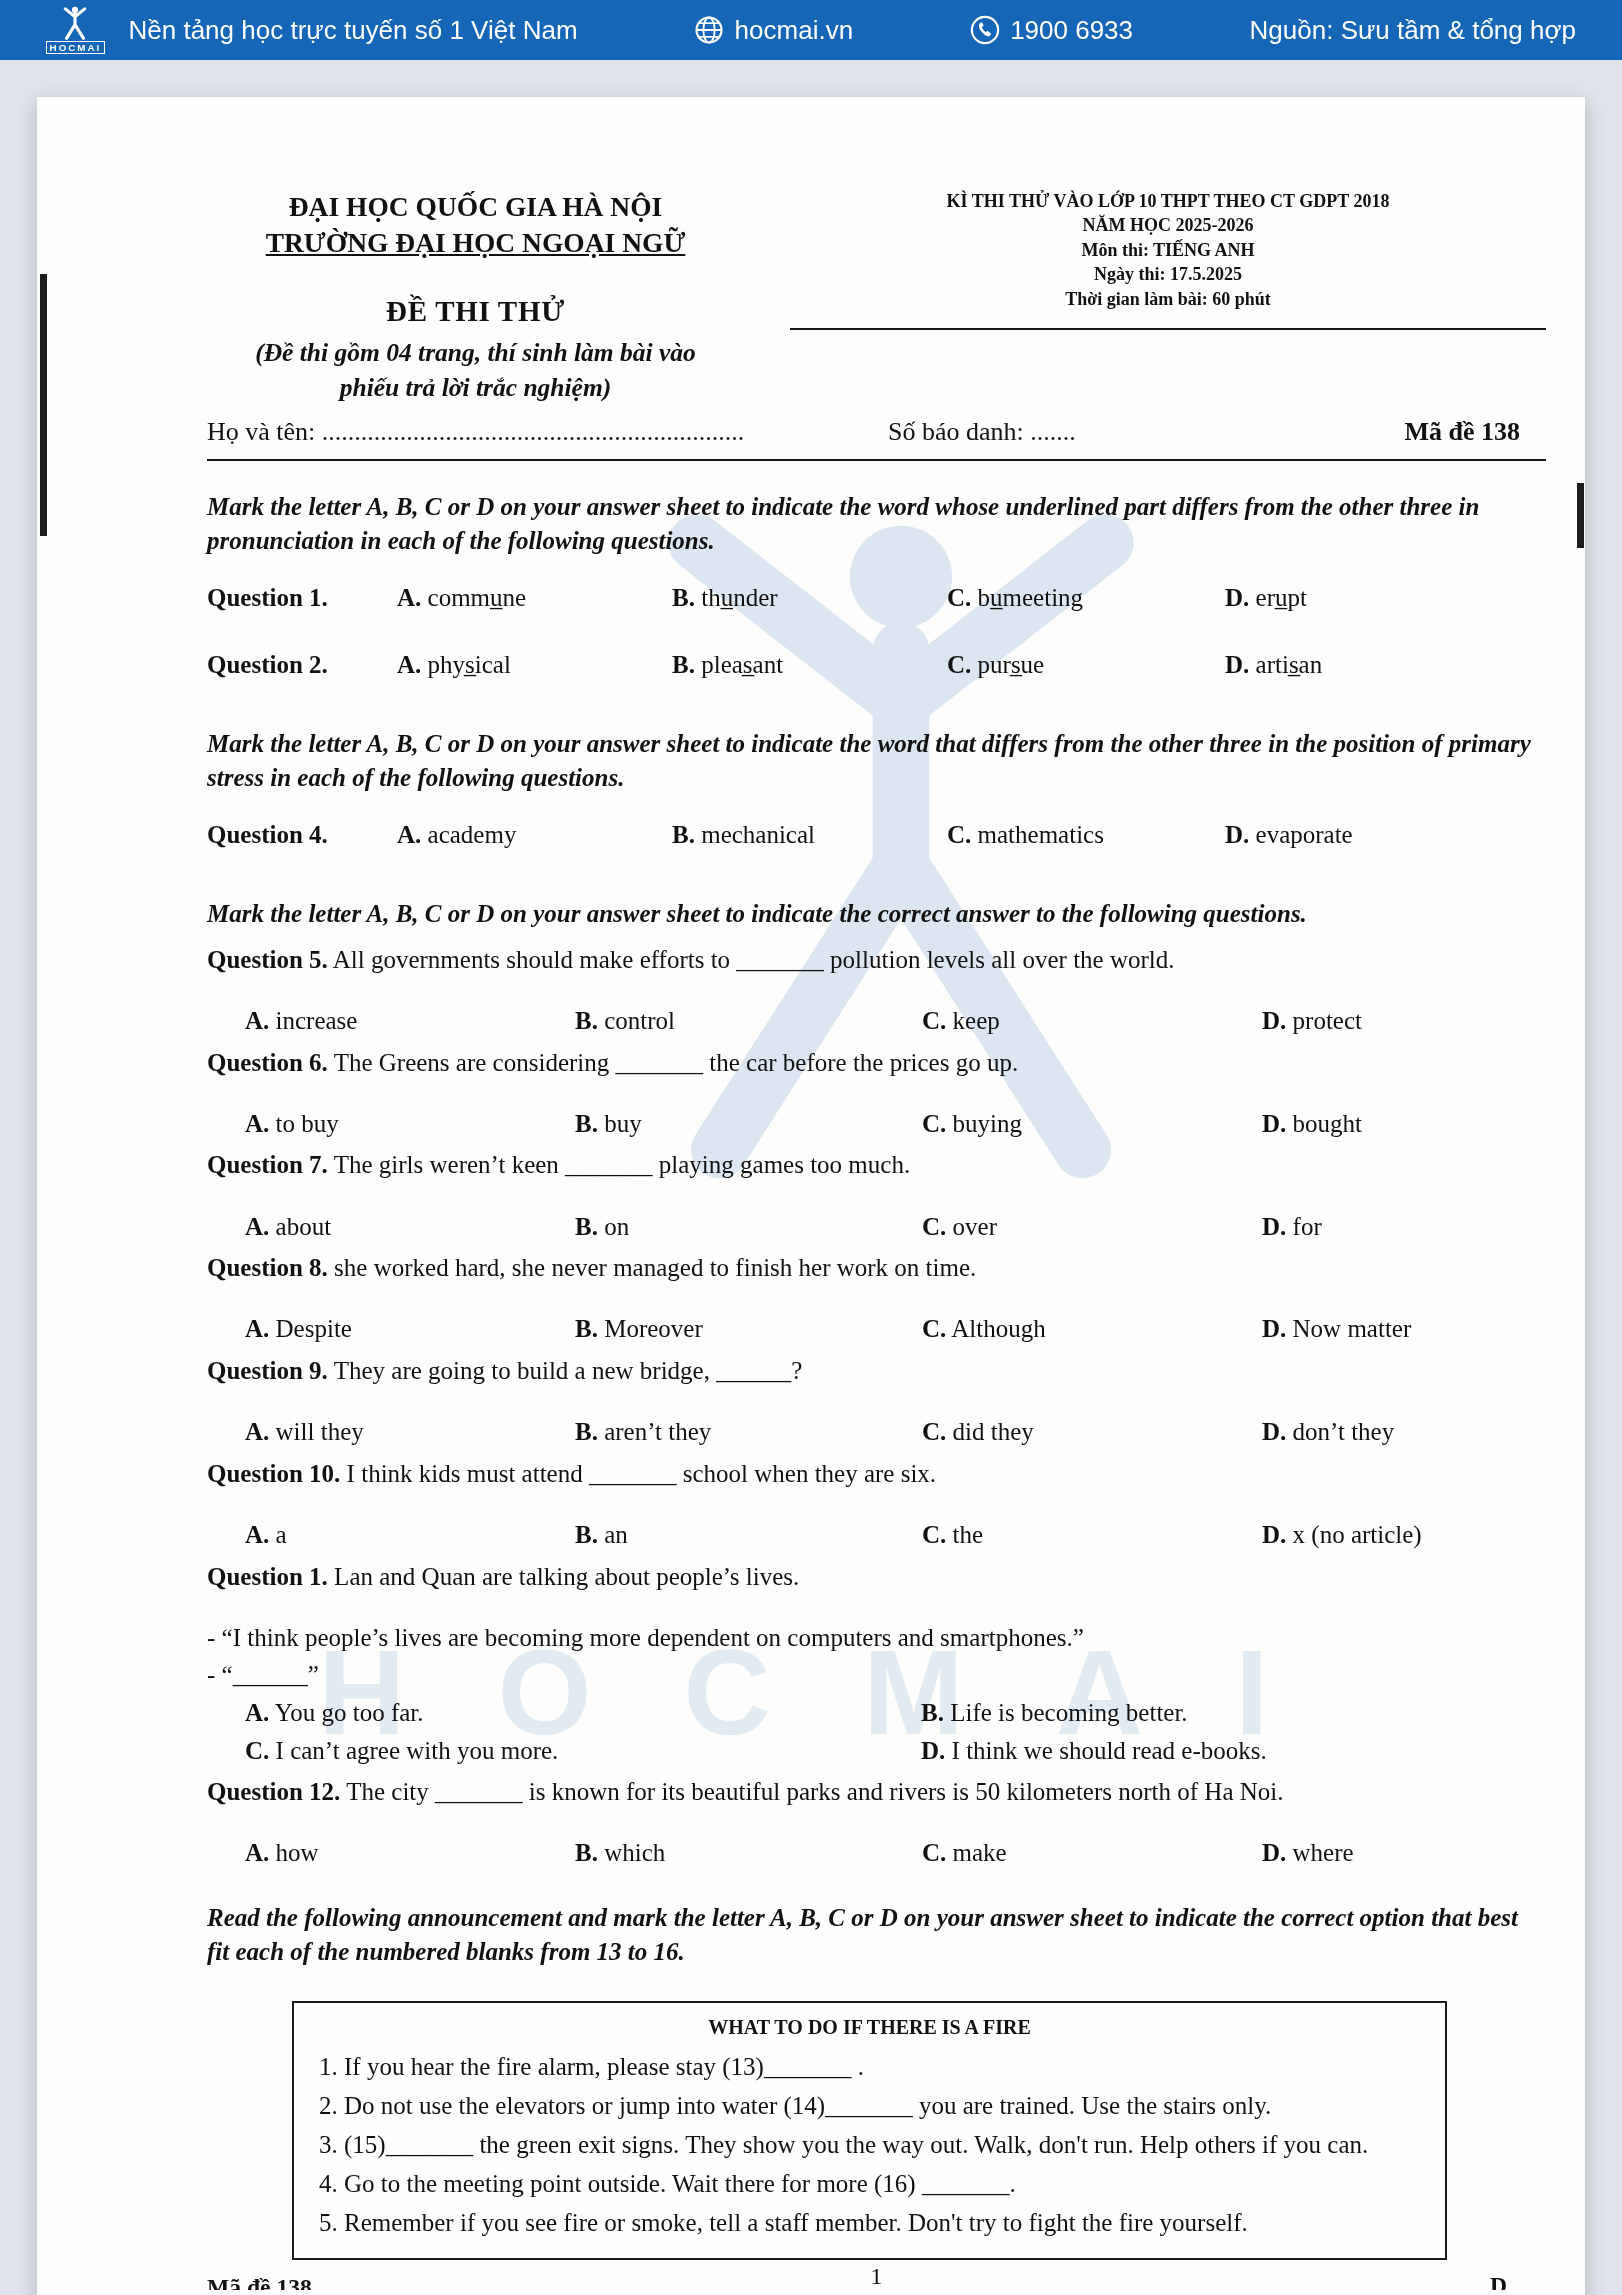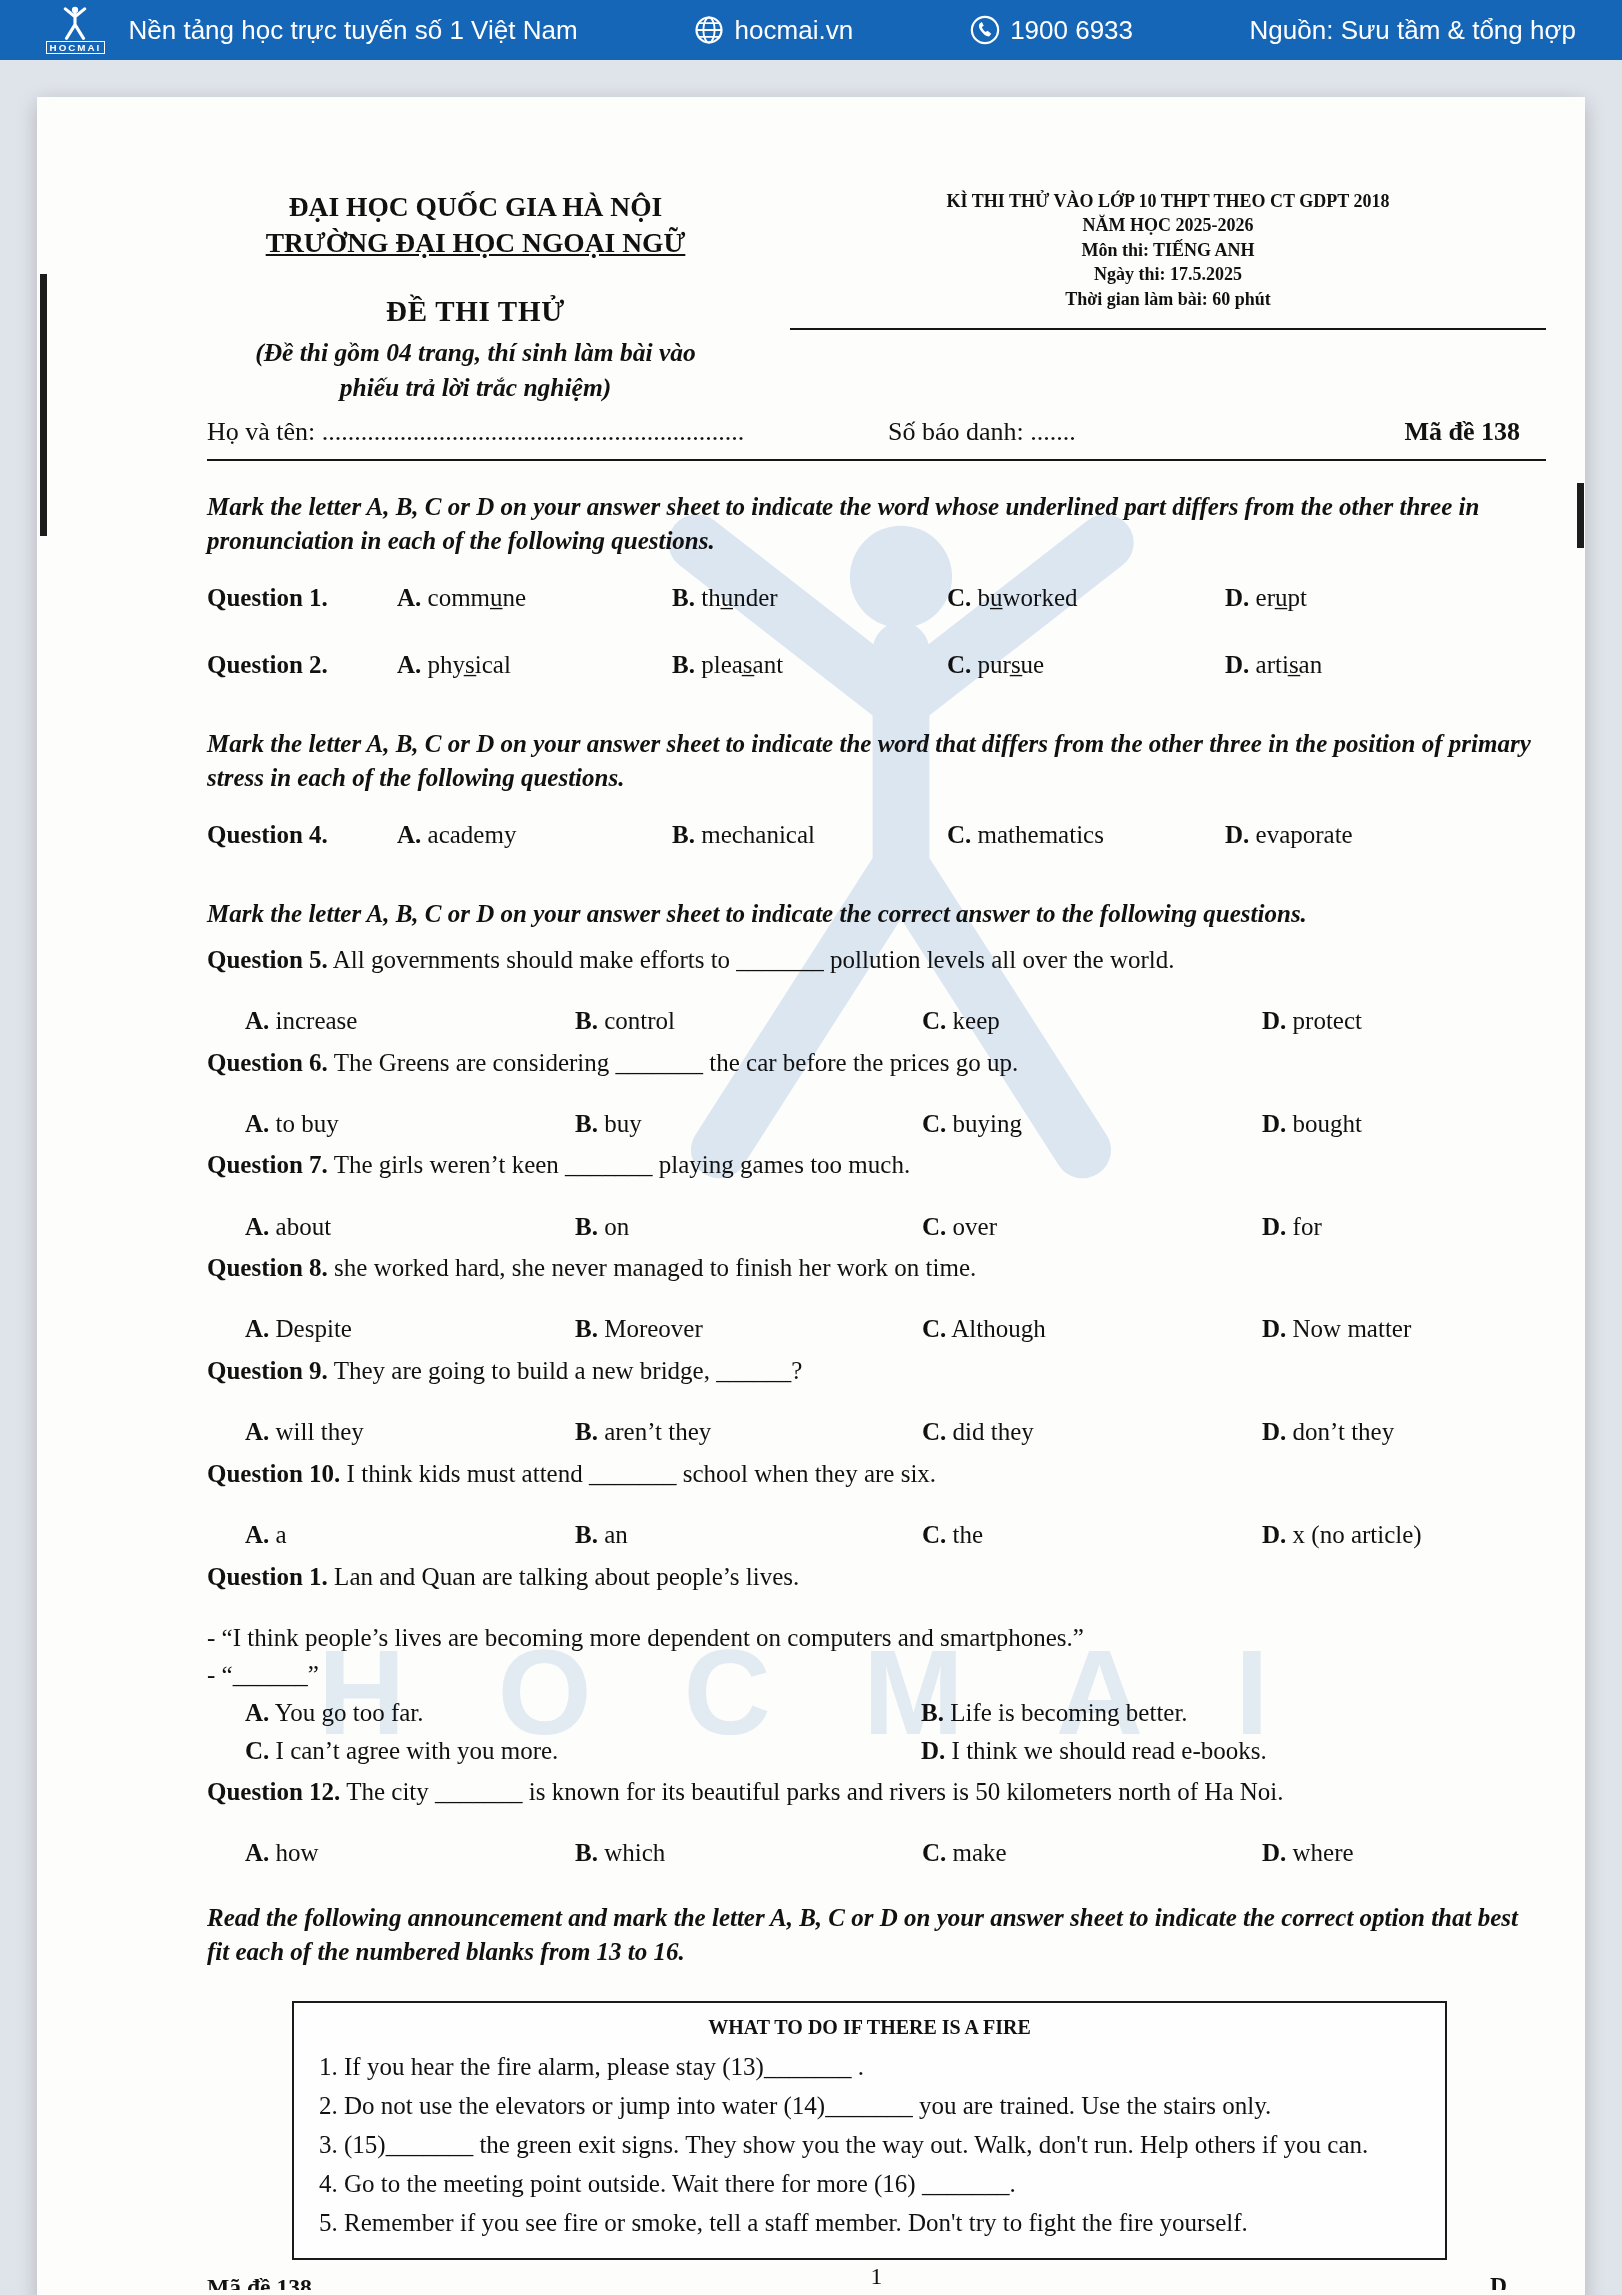--- a/index.html
+++ b/index.html
@@ -165,21 +165,21 @@
           <span class="code-field">Mã đề 138</span>
         </div>
         <div class="full-rule"></div>
 
         <p class="instr">Mark the letter A, B, C or D on your answer sheet to indicate the word whose underlined part differs from the other three in pronunciation in each of the following questions.</p>
 
         <div class="q-inline">
           <b class="qlab">Question 1.</b>
           <span class="opt"><b>A.</b> <span>commu̲ne</span></span>
           <span class="opt"><b>B.</b> <span>thu̲nder</span></span>
-          <span class="opt"><b>C.</b> <span>bu̲worked</span></span>
+          <span class="opt"><b>C.</b> <span>bu̲meeting</span></span>
           <span class="opt"><b>D.</b> <span>eru̲pt</span></span>
         </div>
 
         <div class="q-inline">
           <b class="qlab">Question 2.</b>
           <span class="opt"><b>A.</b> <span>phys̲ical</span></span>
           <span class="opt"><b>B.</b> <span>pleas̲ant</span></span>
           <span class="opt"><b>C.</b> <span>purs̲ue</span></span>
           <span class="opt"><b>D.</b> <span>artis̲an</span></span>
         </div>

